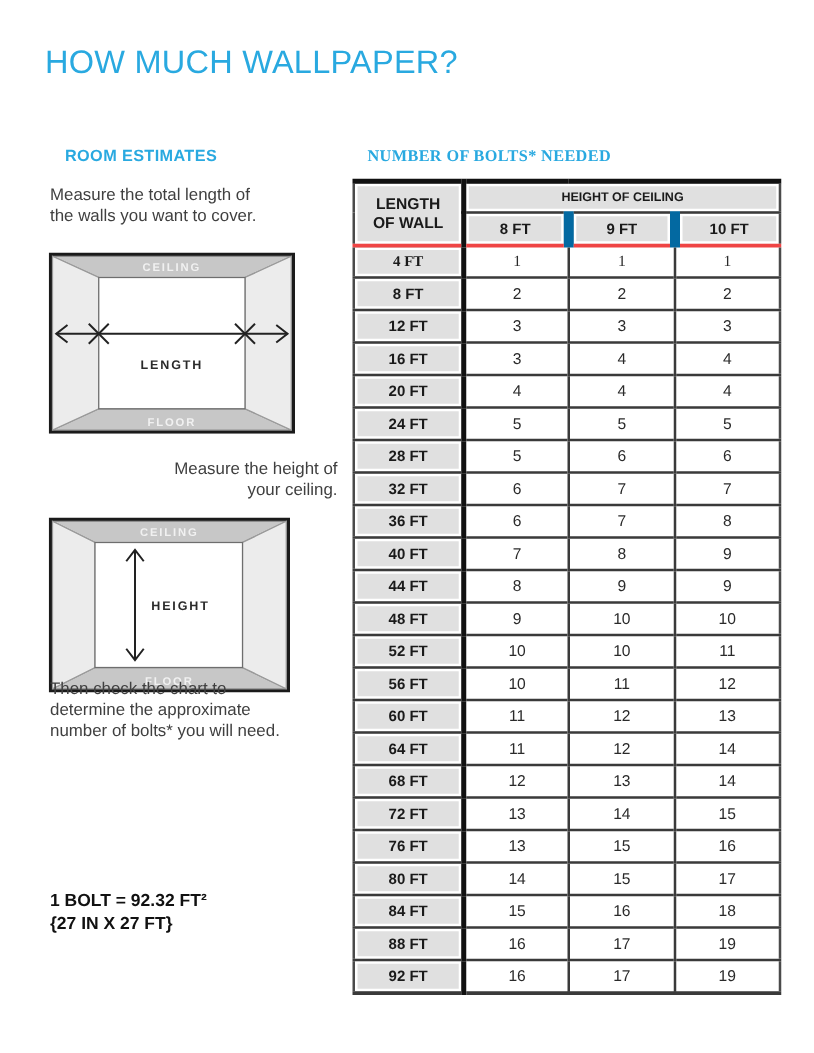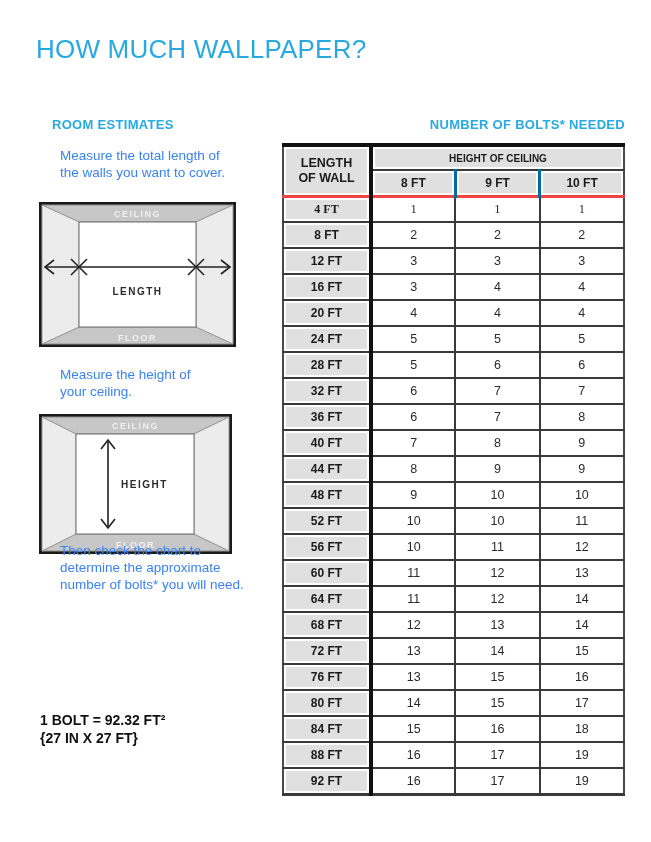--- a/index.html
+++ b/index.html
@@ -10,30 +10,29 @@
   .page-title {
     position:absolute; left:36px; top:34px;
     font-size:26px; font-weight:normal; letter-spacing:0.2px;
     color:#29a9e0;
   }
   .section-heading {
     position:absolute; font-size:13px; font-weight:bold;
     letter-spacing:0.3px; color:#29a9e0;padding-left:12px;
   }
   .h-room { left:40px; top:117px; }
-  .h-bolts { left:282px; top:117px; width:343px; text-align:right; }
+  .h-bolts { left:282px; top:117px; width:343px; text-align:left;font-family:Liberation Serif, serif; }
 
   .step {
     position:absolute; left:40px; width:230px;
-    font-size:13.5px; line-height:17px; color:#3b82f6;
+    font-size:13.5px; line-height:17px; color:#404040;
     white-space:pre-line;
-    margin-left:20px;
   }
   .step1 { top:147px; }
-  .step2 { top:366px; }
+  .step2 { top:366px;text-align:right; }
   .step3 { top:542px; }
 
   .diagram { position:absolute; left:39px; }
   .diag1 { top:202px; }
   .diag2 { top:414px; }
 
   .note {
     position:absolute; left:40px; color:#111;
     font-weight:bold; font-size:14px; line-height:21px;
     white-space:pre;
@@ -63,21 +62,21 @@
   th.corner {
     font-size:12.5px; font-weight:bold; color:#1a1a1a;
     line-height:15px; white-space:pre-line;
     border-right:4px solid #111;
   }
   th.span-h { height:25px; font-size:10px; font-weight:bold; color:#1a1a1a; }
   tr.subrow th {
     height:26px; font-size:12px; font-weight:bold; color:#1a1a1a;
     border-top:2px solid #3a3a3a;
   }
-  tr.subrow th + th { border-left:3px solid #0369a1; }
+  tr.subrow th + th { border-left:8px solid #0369a1; }
   tbody tr { border-top:2px solid #3a3a3a; }
   tbody tr:first-child { border-top:3px solid #ef4444;font-family:Liberation Serif, serif; }
   tbody th {
     height:26px; font-size:12px; font-weight:bold; color:#1a1a1a;
     border-right:4px solid #111;
   }
   tbody td {
     font-size:12.5px; color:#2a2a2a;
     border-left:2px solid #3a3a3a;
   }

